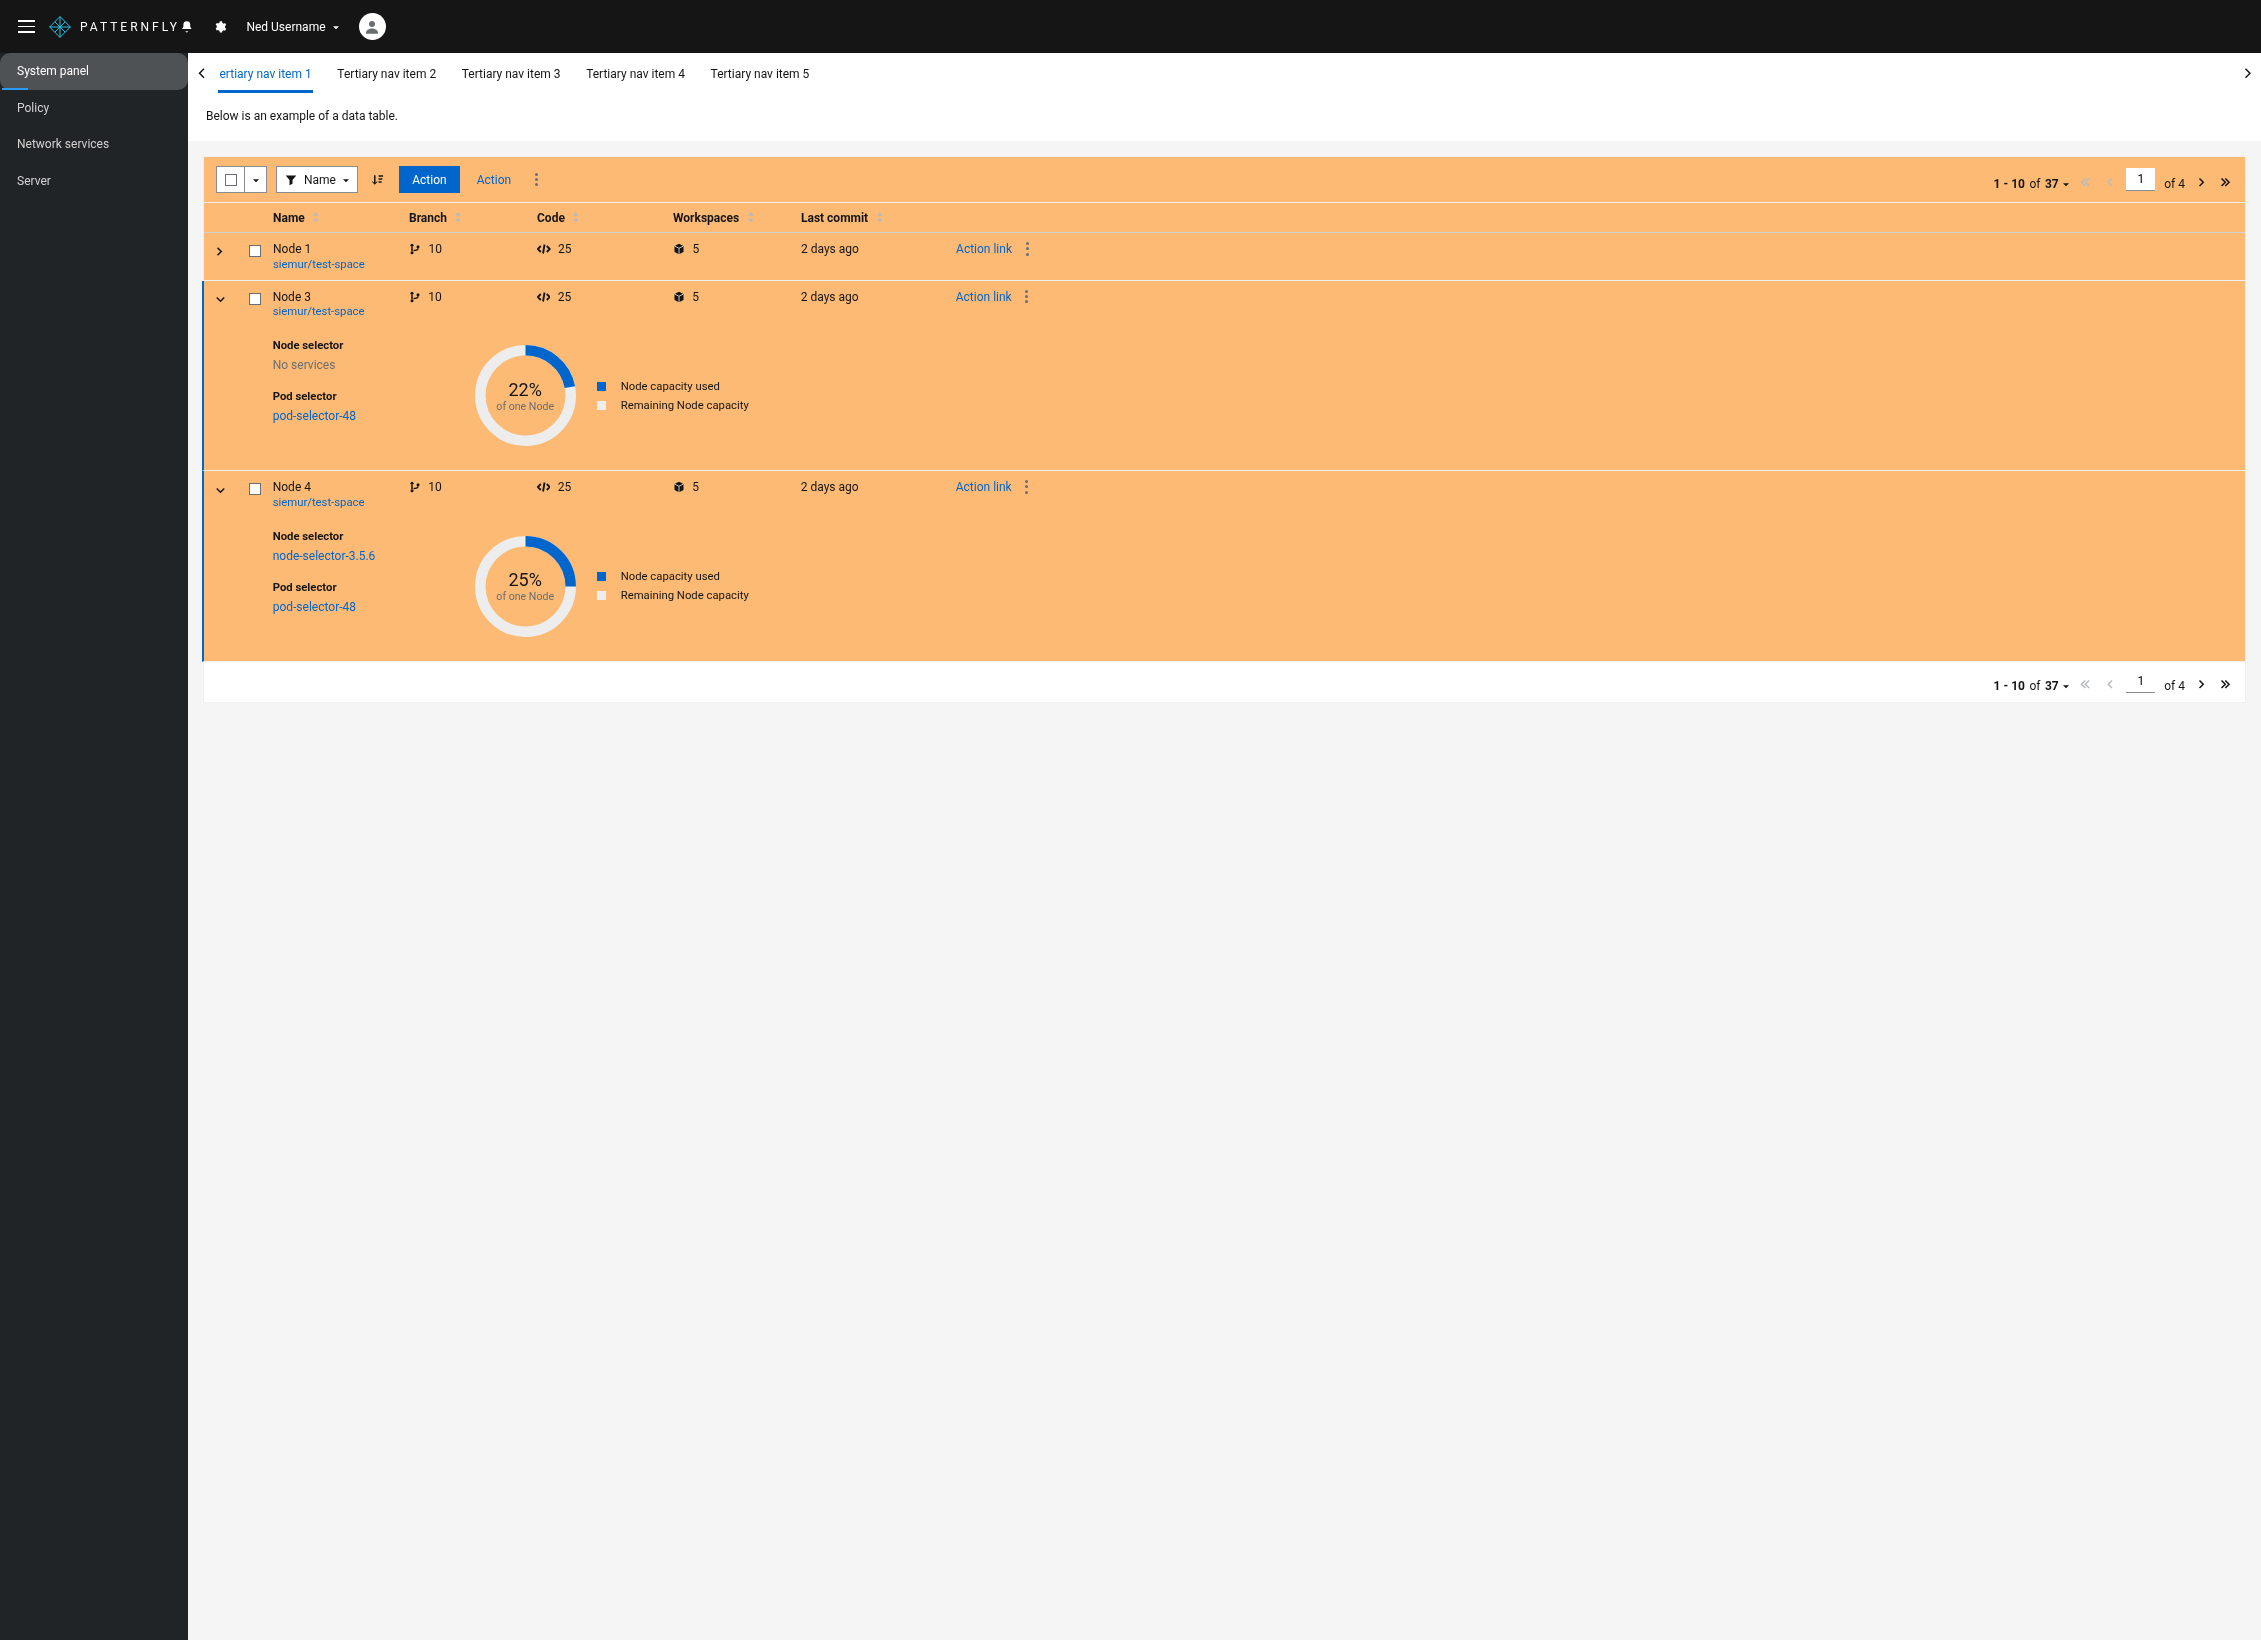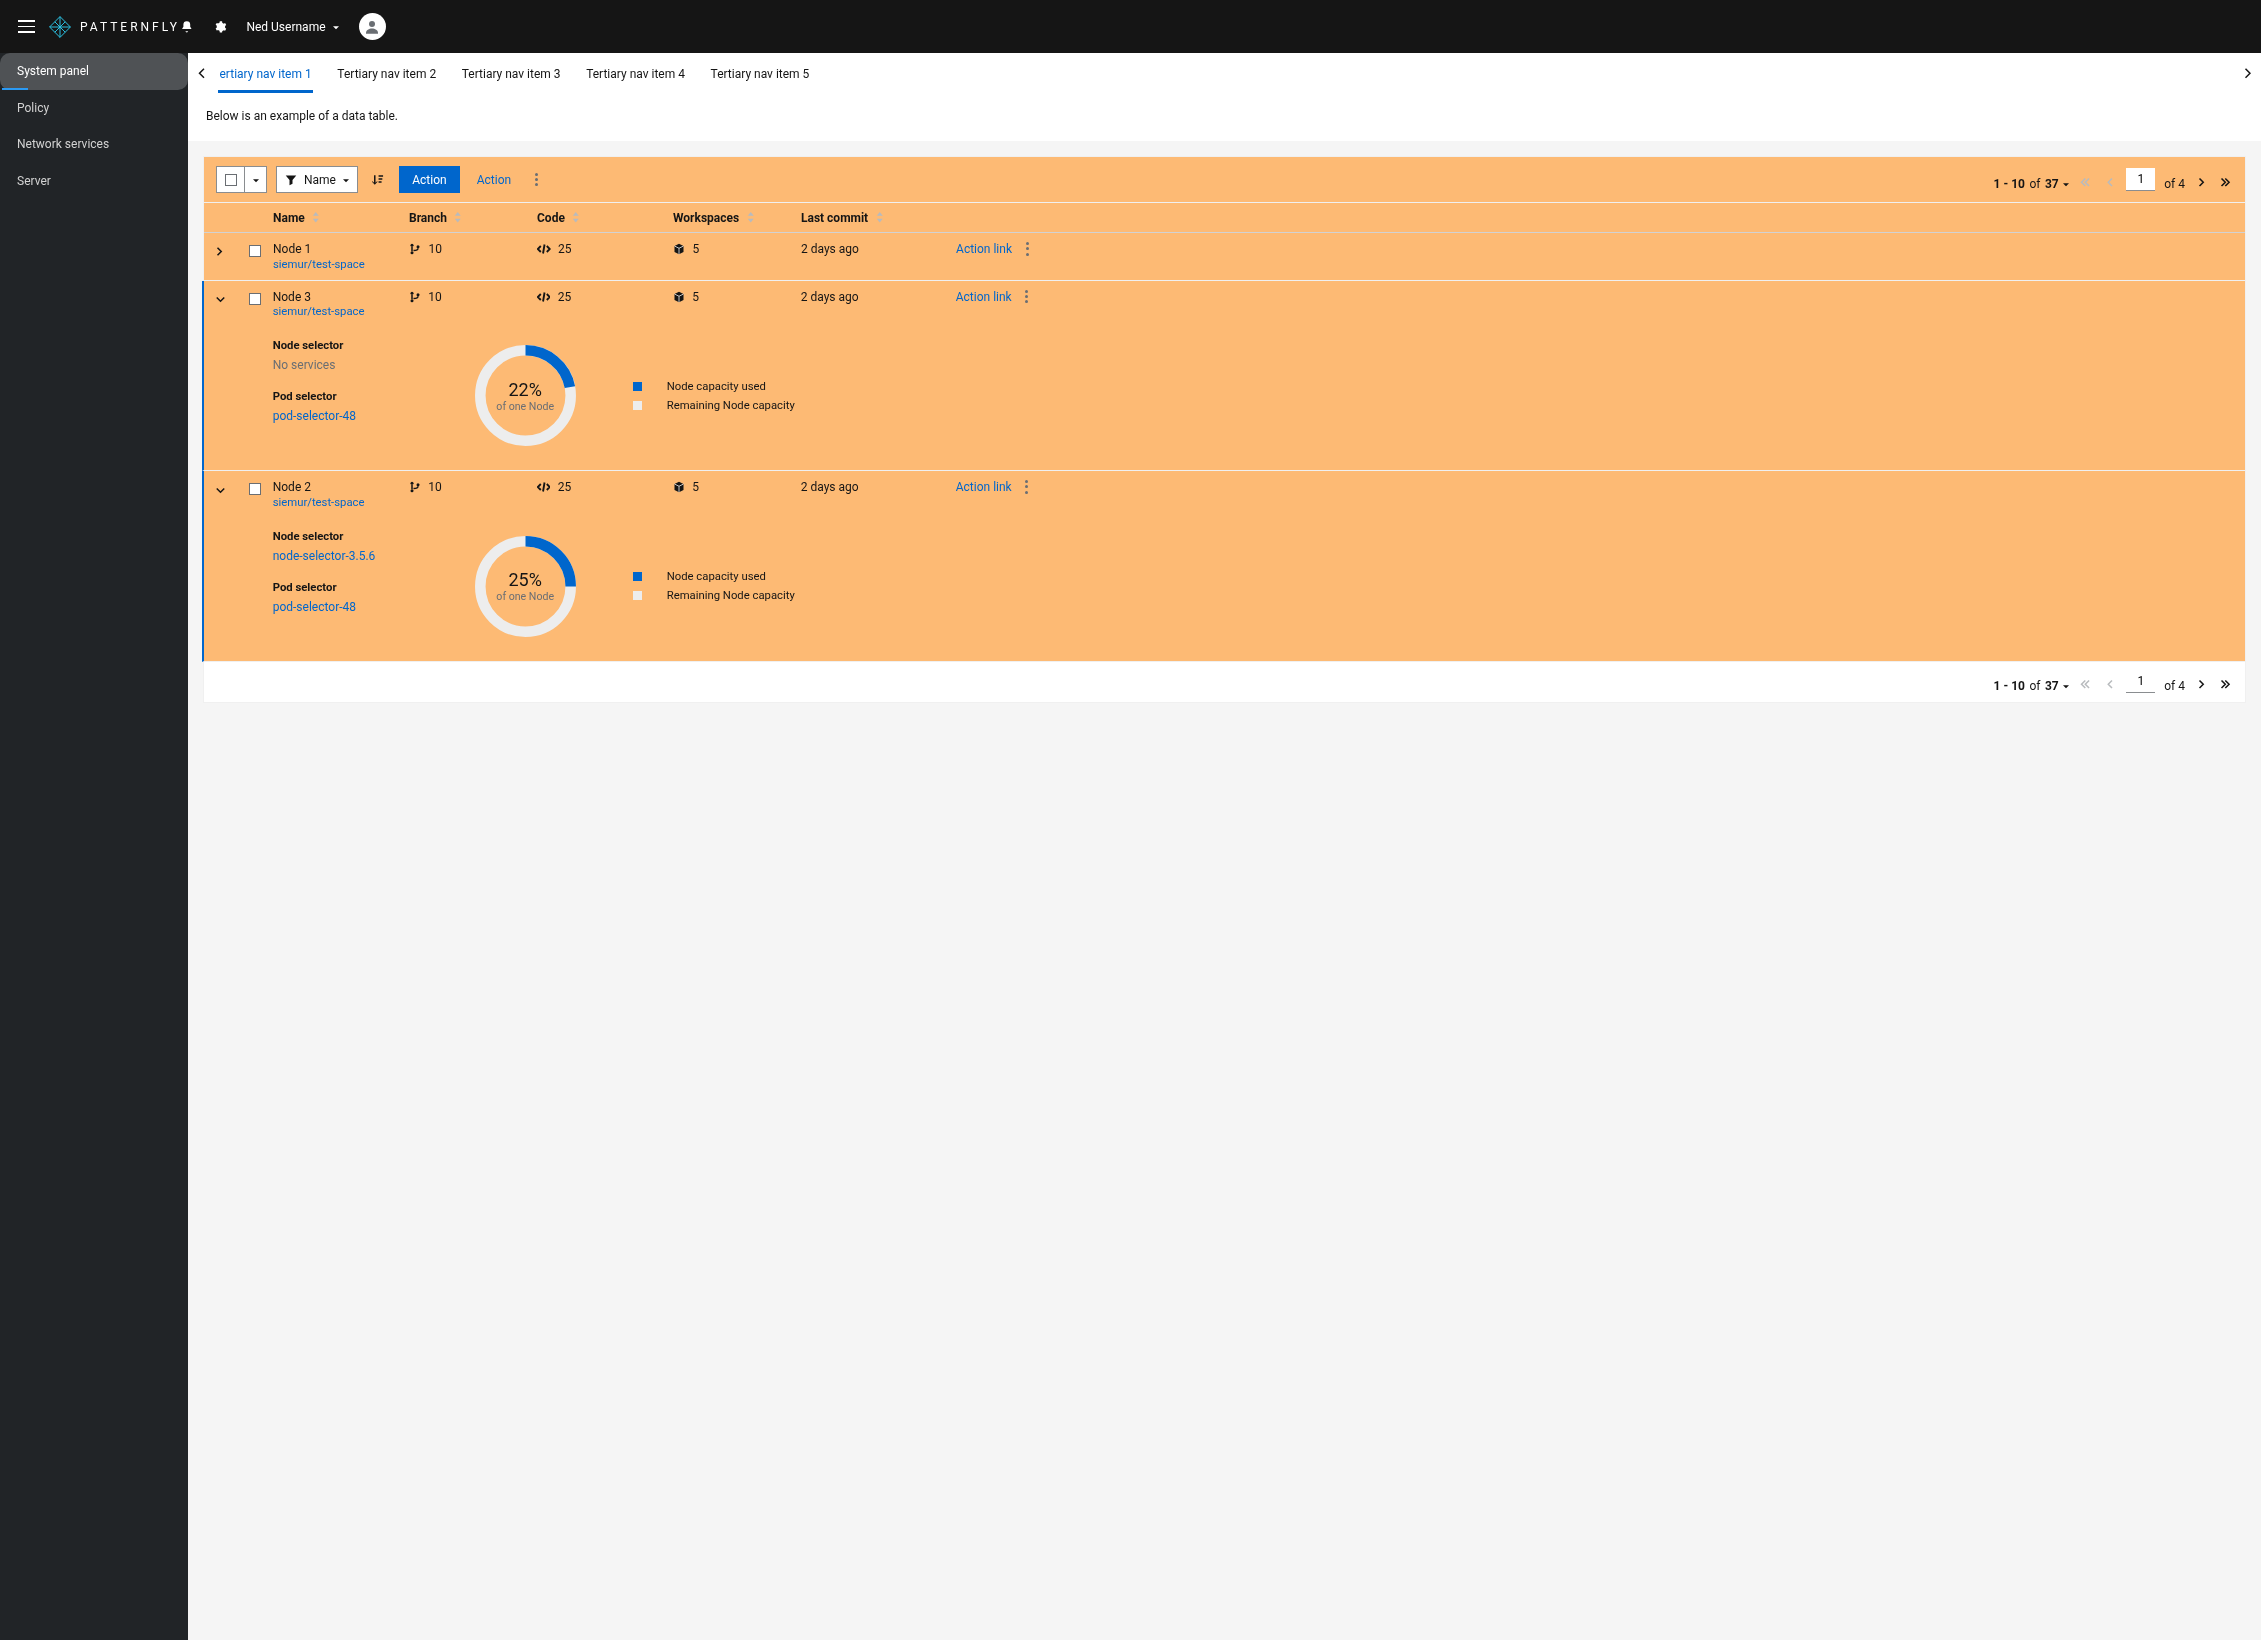--- a/index.html
+++ b/index.html
@@ -104,21 +104,21 @@
   .selectors { display:flex; flex-direction:column; gap:6px; width:151px; }
   .sel-label { font-weight:700; font-size:11.3px; }
   .sel-val-muted { color:#6a6e73; font-size:12px; }
   .sel-val-link { color:#06c; font-size:12px; cursor:pointer;}
   .donut-wrap { display:flex; align-items:center; gap:15px; }
   .donut { position:relative; width:113px; height:113px; }
   .donut svg { transform:rotate(-90deg); }
   .donut-text { position:absolute; inset:0; display:flex; flex-direction:column; align-items:center; justify-content:center; }
   .donut-pct { font-size:18px; font-weight:400; }
   .donut-sub { font-size:10.6px; color:#6a6e73; }
-  .legend-item { display:flex; align-items:center; gap:25px; font-size:11.3px;margin-left:36px; }
+  .legend-item { display:flex; align-items:center; gap:15px; font-size:11.3px; }
   .legend-swatch { width:9px; height:9px; }
 
   
   .bottom-bar { display:flex; justify-content:flex-end; align-items:center; padding:9px 12px; background:#fff; }
   .kebab-dots { display:flex; flex-direction:column; gap:2.3px; align-items:center;}
   .kebab-dots span { width:3px; height:3px; border-radius:50%; background:#6a6e73; }
 </style>
 </head>
 <body>
 
@@ -422,21 +422,21 @@
             </div>
             <div class="row expanded">
     <div class="row-main">
       <div class="toggle-cell"><svg width="9" height="7.5" viewBox="0 0 12 10">
                     <path d="M1 2l5 5 5-5" stroke="#151515" stroke-width="2" fill="none"></path>
                   </svg></div>
       <div class="check-cell">
                   <div class="pf-checkbox"></div>
                 </div>
       <div class="cell col-name row-name">
-        <span>Node 2</span>
+        <span>Node 4</span>
         <span class="link">siemur/test-space</span>
       </div>
       <div class="cell col-branch cell-icon-val">
                   <svg width="12" height="12" viewBox="0 0 16 16" fill="#151515">
                     <circle cx="4" cy="3" r="2"></circle>
                     <circle cx="4" cy="13" r="2"></circle>
                     <circle cx="12" cy="5" r="2"></circle>
                     <path d="M4 5v6M12 7c0 3-4 3-6 3" stroke="#151515" stroke-width="2" fill="none"></path>
                   </svg>
                   <span>10</span>

